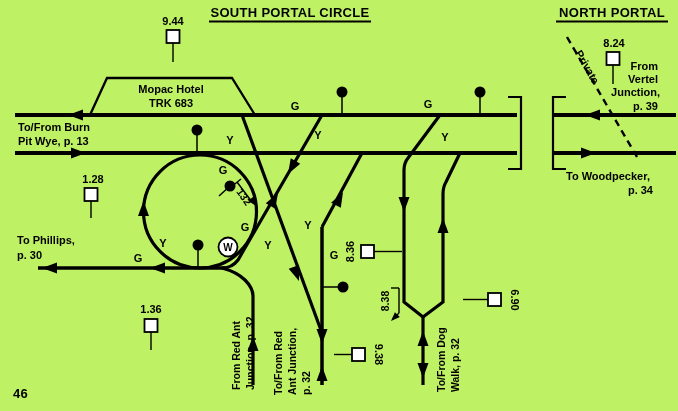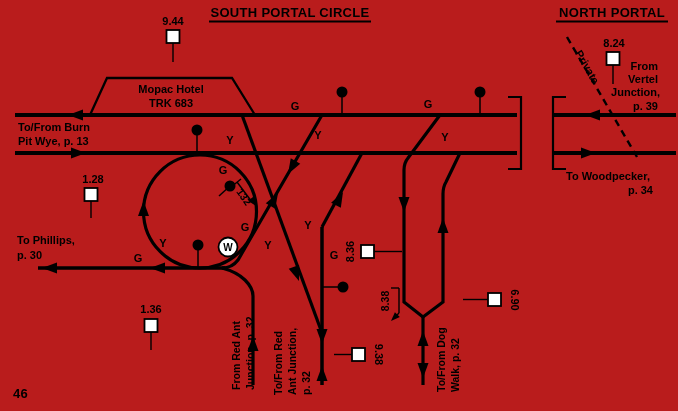--- a/index.html
+++ b/index.html
@@ -1,16 +1,16 @@
 <!DOCTYPE html>
 <html><head>
 <meta charset="utf-8">
 <style>
   html,body{margin:0;padding:0;background:#ffffff;}
-  #stage{position:relative;width:678px;height:411px;background:#b91c1c;overflow:hidden;}
+  #stage{position:relative;width:678px;height:411px;background:#bef264;overflow:hidden;}
   svg{display:block;}
   text{font-family:"Liberation Sans","DejaVu Sans",sans-serif;font-weight:bold;fill:#000;}
   .t11{font-size:11px;}
   .t10{font-size:10.5px;}
   .t13{font-size:13px;letter-spacing:.3px;}
   .t9{font-size:10px;}
   .track{stroke:#000;fill:none;}
 </style>
 </head>
 <body>

